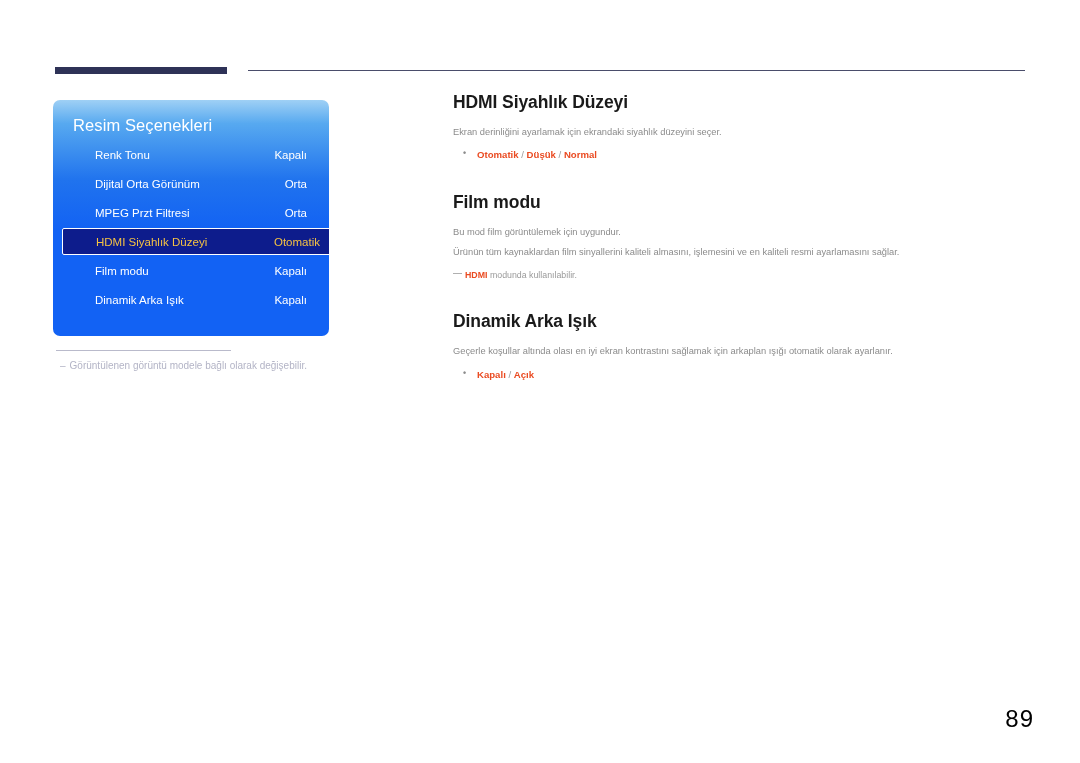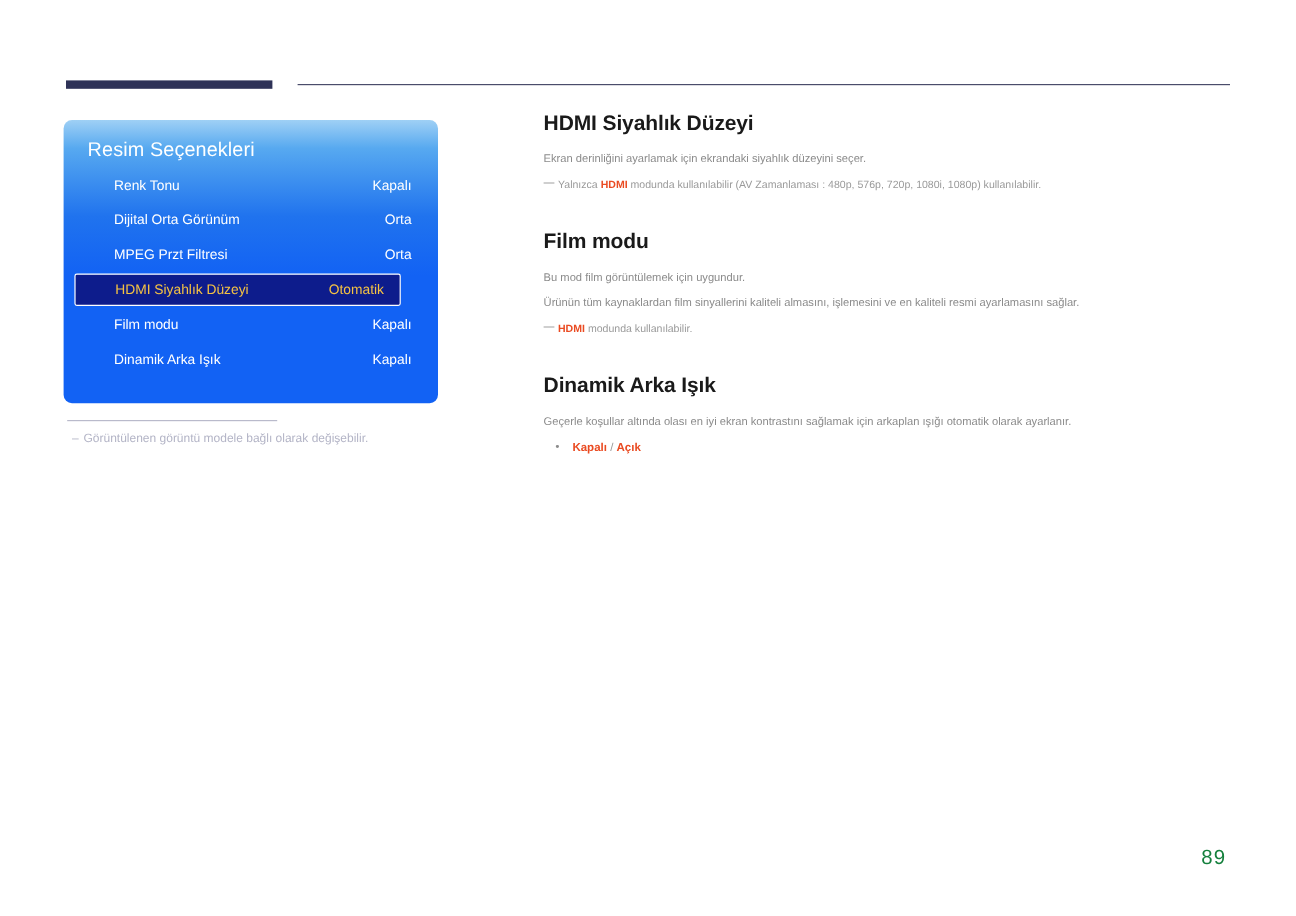--- a/index.html
+++ b/index.html
@@ -35,21 +35,21 @@
   }
 
   
   .osd-wrap {
     position: absolute;
     left: 53px;
     top: 100px;
     width: 290px;
   }
   .osd-box {
-    width: 312px;
+    width: 276px;
     border-radius: 7px;
     background: linear-gradient(to bottom,
                 #9fd0f5 0%,
                 #57a9f0 10%,
                 #2073ee 34%,
                 #1262f4 55%,
                 #1262f4 100%);
     padding: 0 0 22px 0;
     box-sizing: border-box;
     overflow: hidden;
@@ -171,24 +171,24 @@
     vertical-align: 4px;
     margin-right: 3px;
   }
 
   .gap-1 { height: 30px; }
   .gap-2 { height: 30px; }
 
   
   .page-no {
     position: absolute;
-    right: 58px;
+    right: 46px;
     top: 705px;
-    font-size: 17px;
-    color: #15803d;
+    font-size: 24px;
+    color: #000000;
     letter-spacing: 1px;
   }
 </style>
 </head>
 <body>
 
 <div class="header-bar"></div>
 <div class="header-line"></div>
 
 <div class="osd-wrap">
@@ -234,21 +234,23 @@
     <span class="dash">–</span><span>Görüntülenen görüntü modele bağlı olarak değişebilir.</span>
   </div>
 
 </div>
 
 <div class="doc">
 
   <section class="sec">
     <h2>HDMI Siyahlık Düzeyi</h2>
     <p class="body">Ekran derinliğini ayarlamak için ekrandaki siyahlık düzeyini seçer.</p>
-    <p class="note"><span class="lead"></span><span>Yalnızca </span><span class="em">HDMI</span><span> modunda kullanılabilir (AV Zamanlaması : 480p, 576p, 720p, 1080i, 1080p) kullanılabilir.</span></p>
+    <ul class="opts">
+      <li><span>Otomatik</span><span class="sep"> / </span><span>Düşük</span><span class="sep"> / </span><span>Normal</span></li>
+    </ul>
   </section>
 
   <div class="gap-1"></div>
 
   <section class="sec">
     <h2>Film modu</h2>
     <p class="body">Bu mod film görüntülemek için uygundur.</p>
     <p class="body">Ürünün tüm kaynaklardan film sinyallerini kaliteli almasını, işlemesini ve en kaliteli resmi ayarlamasını sağlar.</p>
     <p class="note"><span class="lead"></span><span></span><span class="em">HDMI</span><span> modunda kullanılabilir.</span></p>
   </section>

